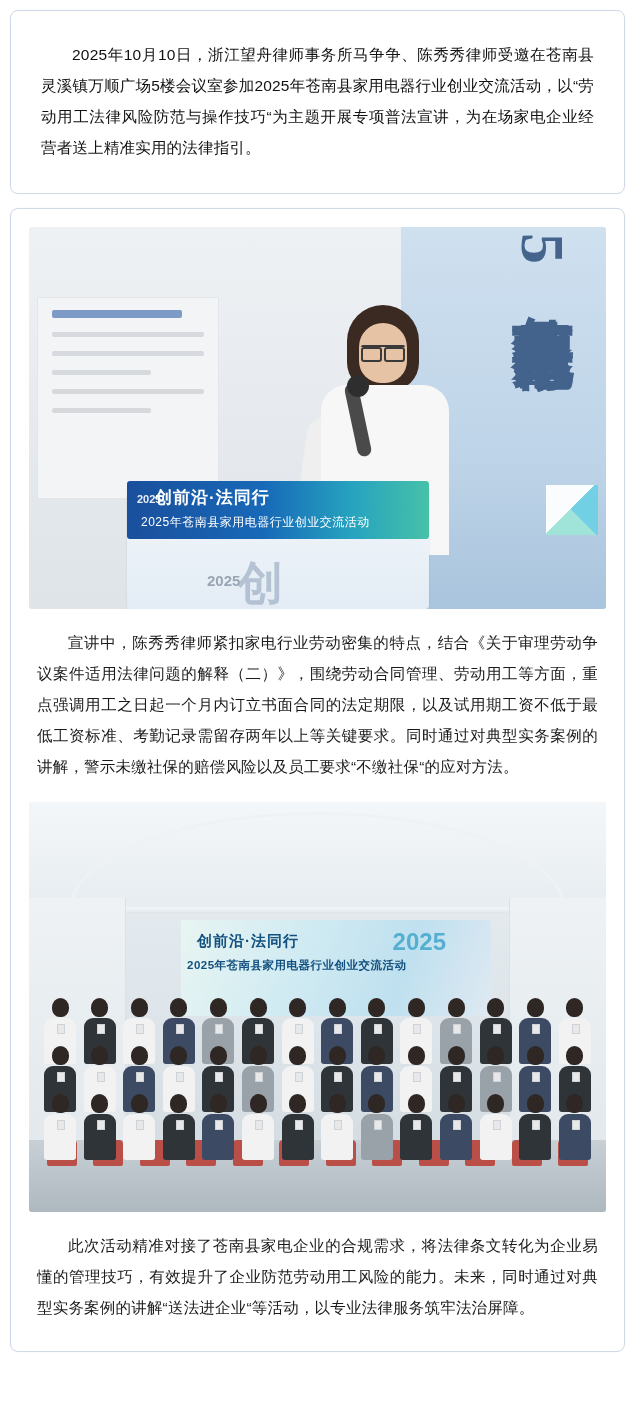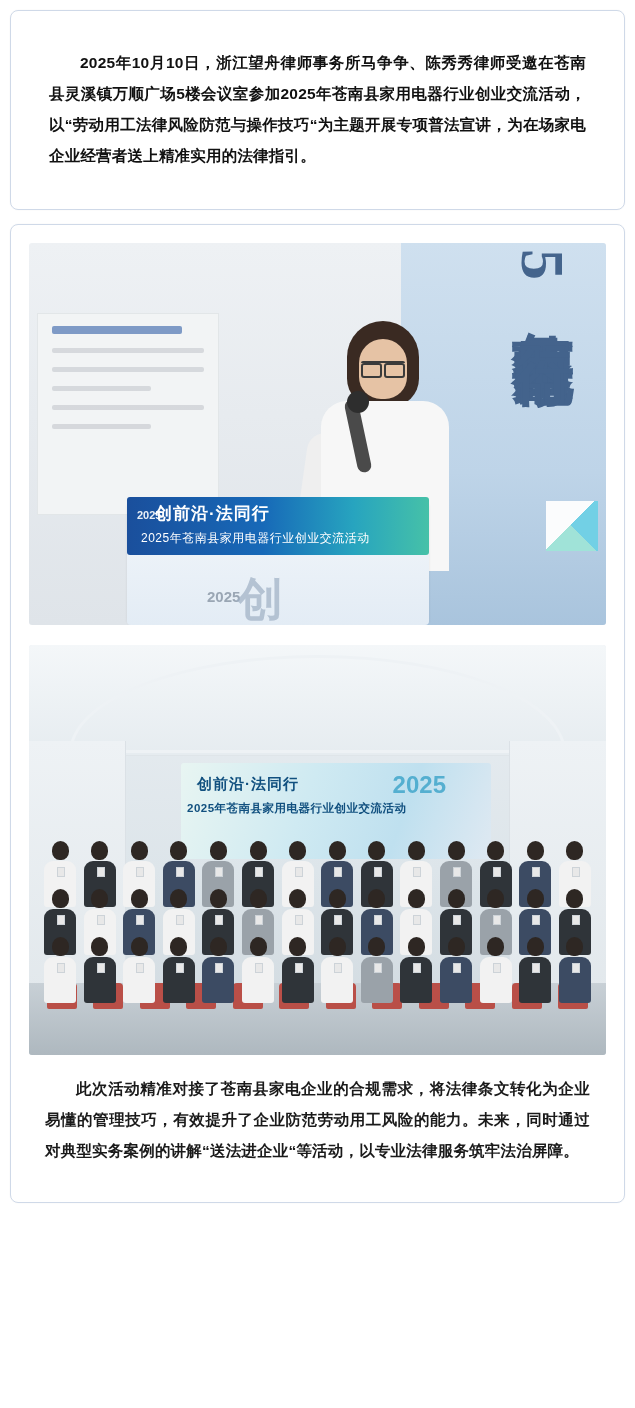--- a/index.html
+++ b/index.html
@@ -25,28 +25,27 @@
     box-shadow: 0 0 0 1px rgba(0,0,0,0.01);
   }
   .intro-card {
     padding: 20px 22px 22px 22px;
     margin-bottom: 14px;
   }
   .body-card {
     padding: 18px 18px 20px 18px;
   }
   p.para {
-    margin: 16px;
+    margin: 8px;
     font-size: 15.5px;
     line-height: 31px;
     color: #1a1a1a;
     text-align: justify;
     text-indent: 2em;
     letter-spacing: 0.2px;
-    font-weight: bold;
   }
   .para.intro {
     color: #111111;
   }
   .photo {
     width: 100%;
     border-radius: 3px;
     overflow: hidden;
     position: relative;
     margin: 0 0 18px 0;
@@ -367,20 +366,21 @@
       <div class="podium"></div>
       <div class="podium-strip"></div>
       <div class="podium-logo"></div>
       <div class="podium-year">2025</div>
       <div class="podium-title">创前沿·法同行</div>
       <div class="podium-sub">2025年苍南县家用电器行业创业交流活动</div>
       <div class="floor-text">2025</div>
       <div class="floor-char">创</div>
     </div>
 
+    <p class="para">宣讲中，陈秀秀律师紧扣家电行业劳动密集的特点，结合《关于审理劳动争议案件适用法律问题的解释（二）》，围绕劳动合同管理、劳动用工等方面，重点强调用工之日起一个月内订立书面合同的法定期限，以及试用期工资不低于最低工资标准、考勤记录需留存两年以上等关键要求。同时通过对典型实务案例的讲解，警示未缴社保的赔偿风险以及员工要求“不缴社保“的应对方法。</p>
 
     <div class="photo p2 second">
       <div class="ceiling">
         <div class="ceiling-arc"></div>
       </div>
       <div class="wall-l"></div>
       <div class="wall-r"></div>
       <div class="screen"></div>
       <div class="screen-t1">创前沿·法同行</div>
       <div class="screen-t2">2025年苍南县家用电器行业创业交流活动</div>

